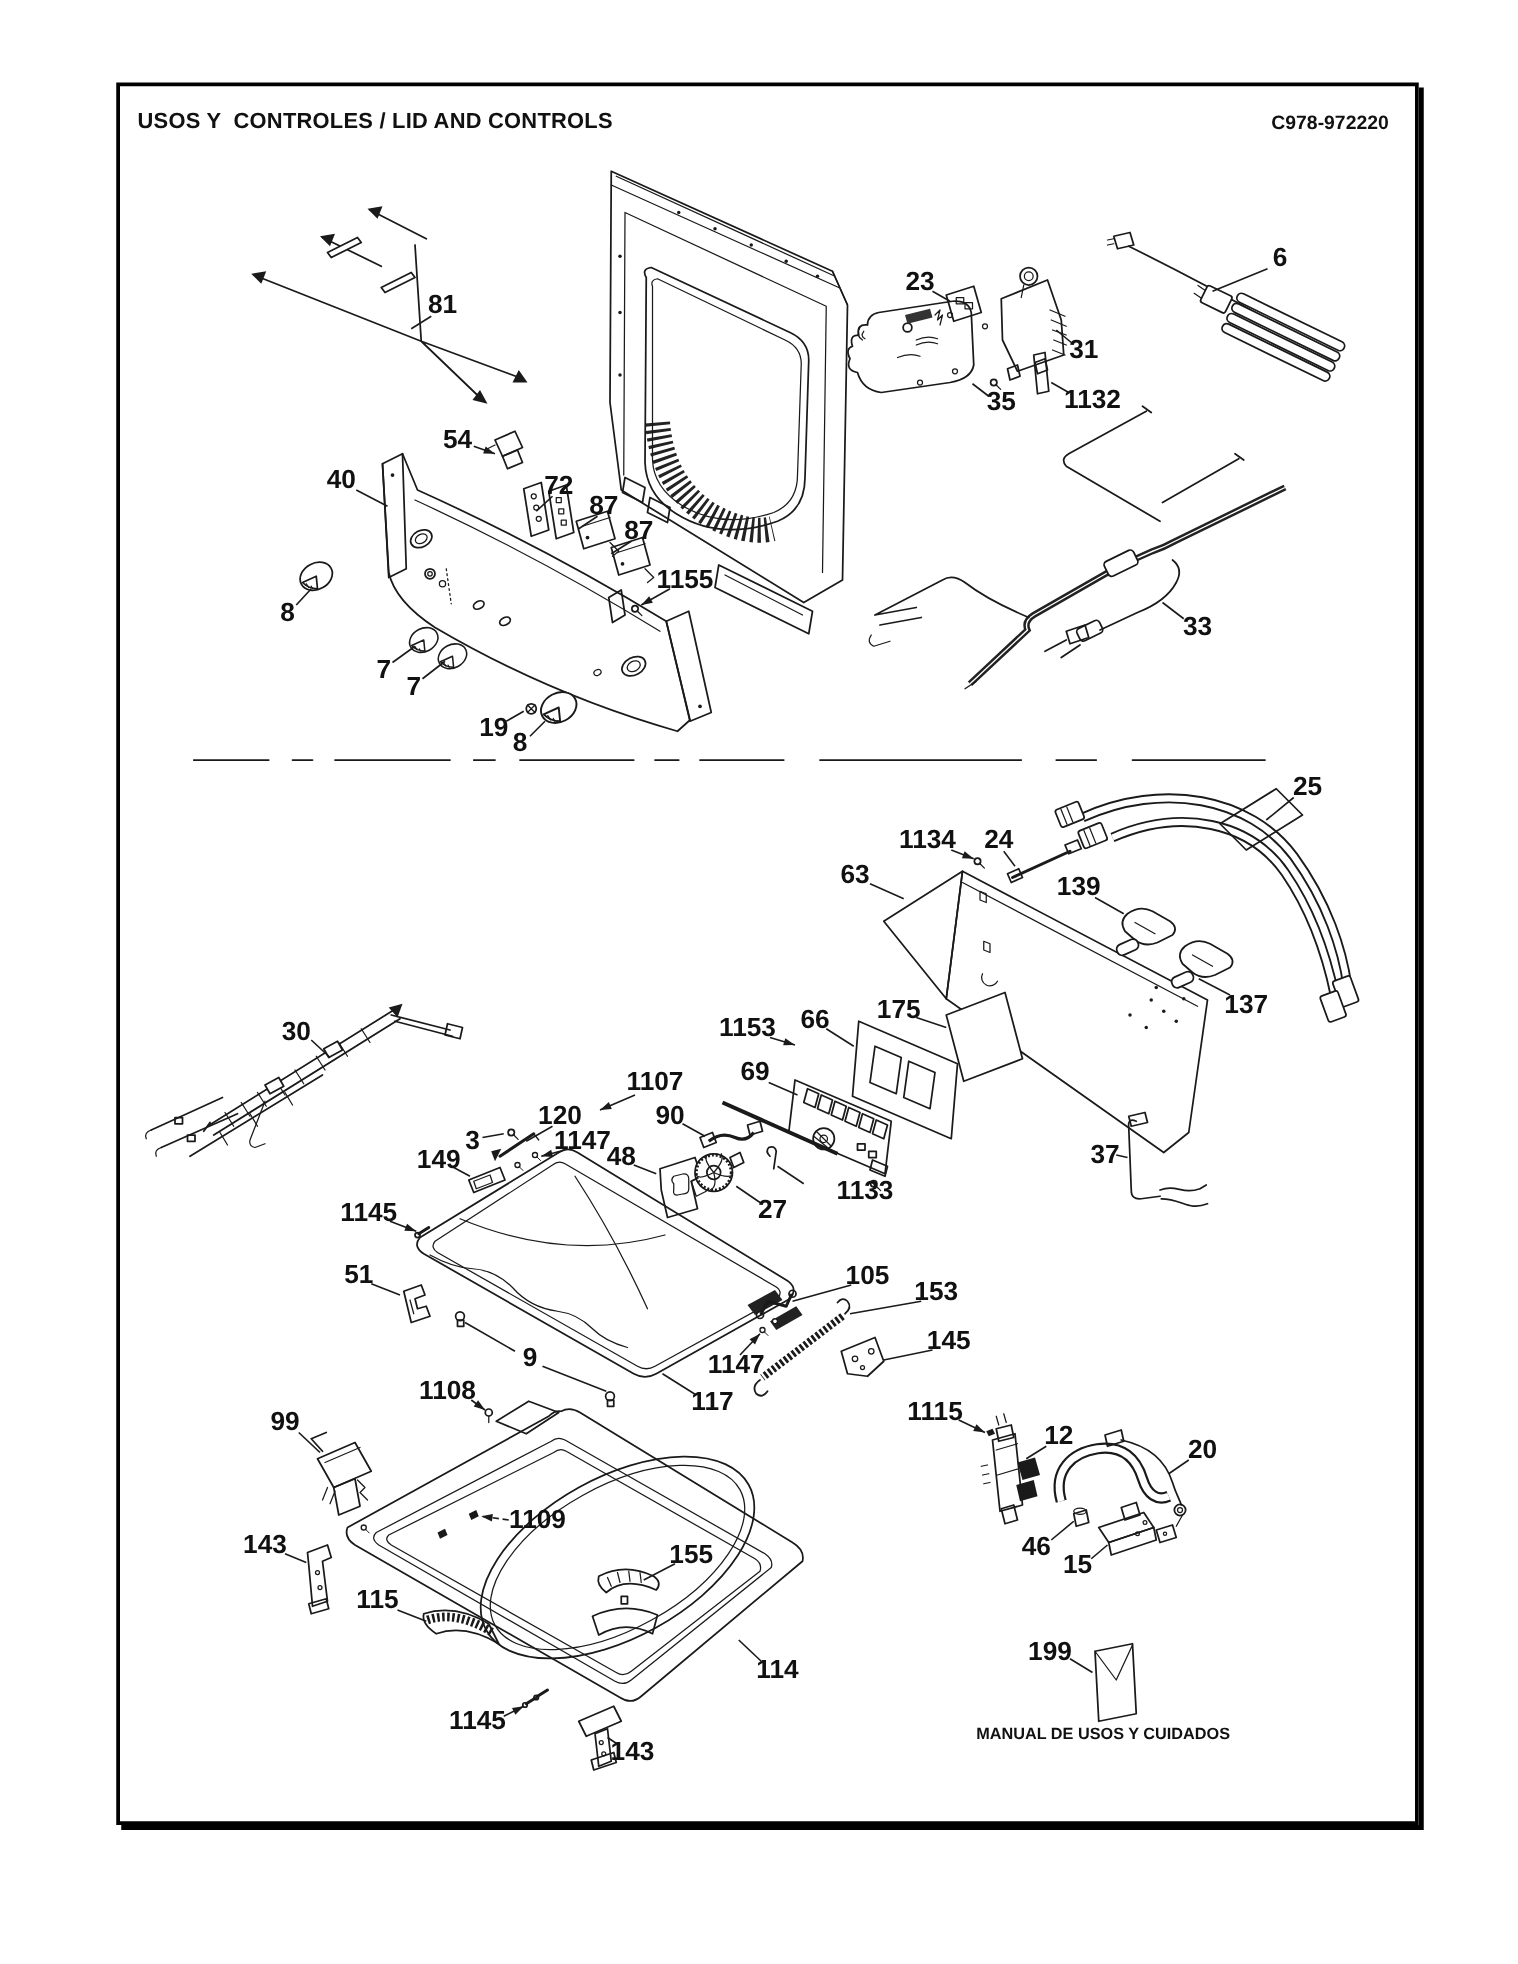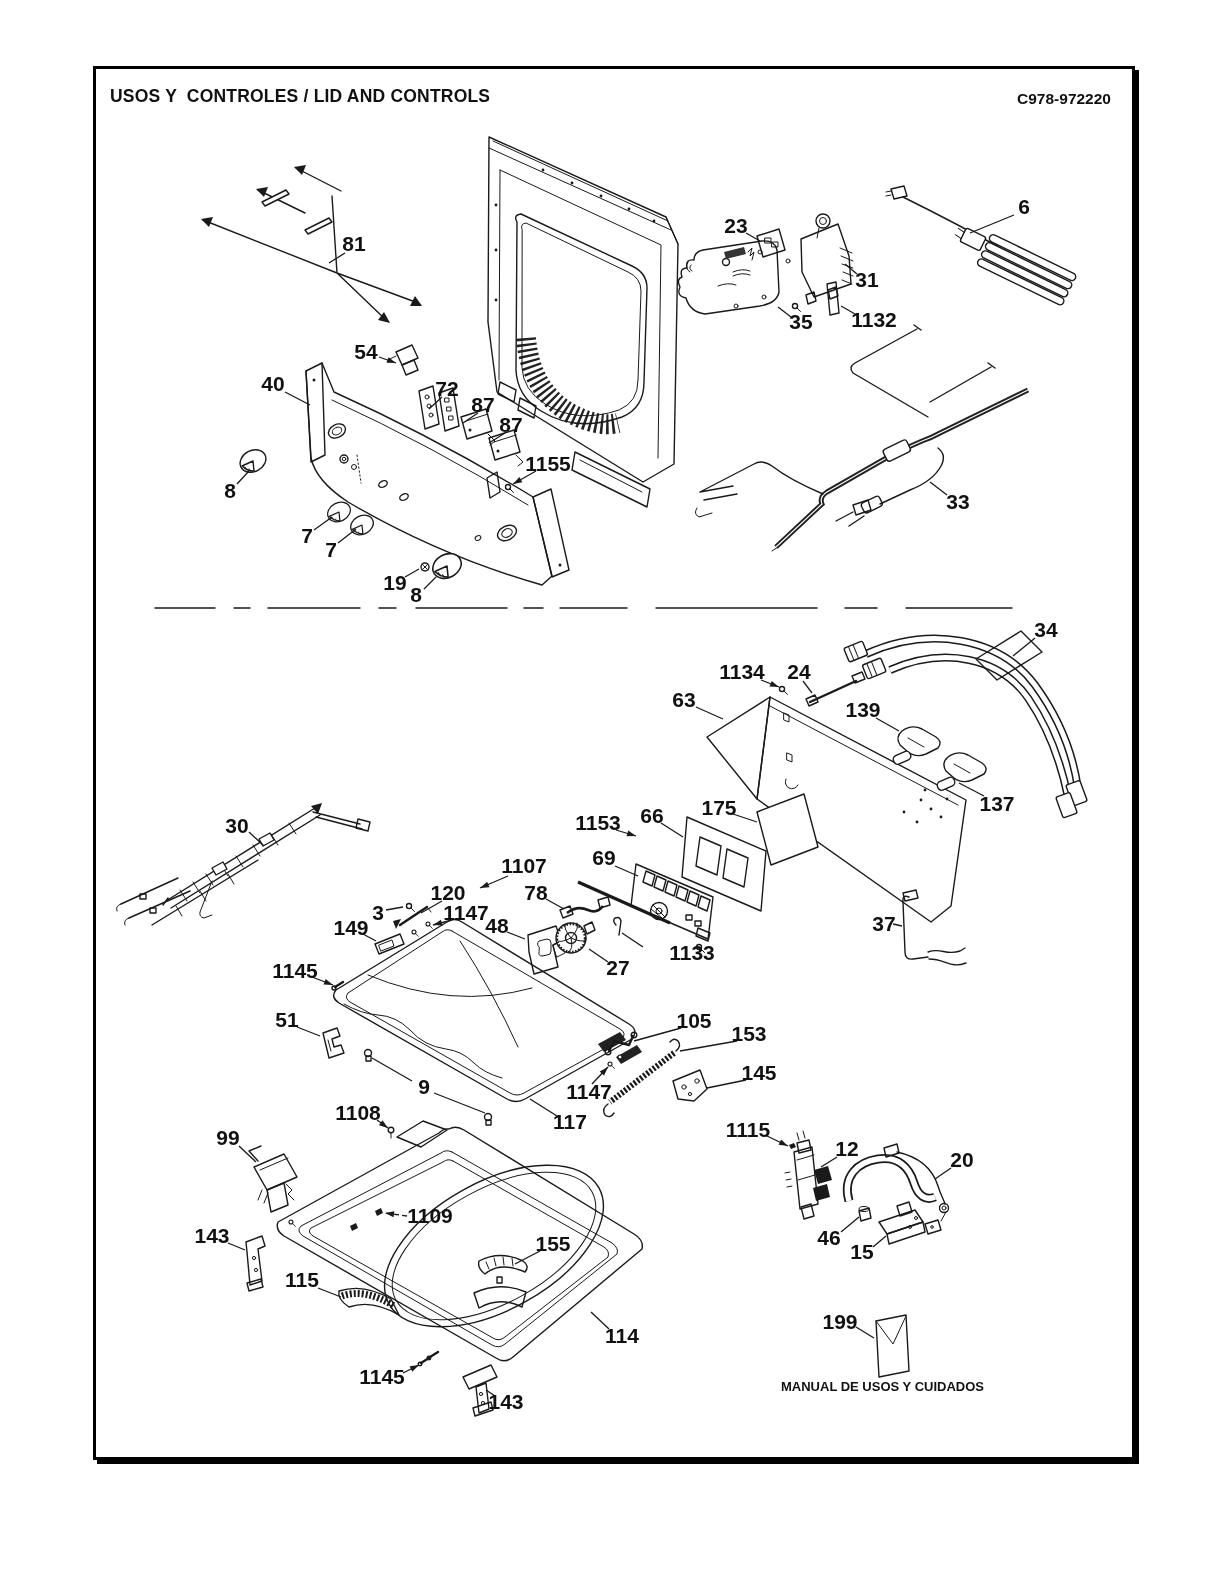--- a/index.html
+++ b/index.html
@@ -544,32 +544,32 @@
     <div class="part-label" style="left: 307px; top: 536px;">7</div>
     <div class="part-label" style="left: 331px; top: 550px;">7</div>
     <div class="part-label" style="left: 395px; top: 583px;">19</div>
     <div class="part-label" style="left: 416px; top: 595px;">8</div>
     <div class="part-label" style="left: 736px; top: 226px;">23</div>
     <div class="part-label" style="left: 867px; top: 280px;">31</div>
     <div class="part-label" style="left: 801px; top: 322px;">35</div>
     <div class="part-label" style="left: 874px; top: 320px;">1132</div>
     <div class="part-label" style="left: 1024px; top: 207px;">6</div>
     <div class="part-label" style="left: 958px; top: 502px;">33</div>
-    <div class="part-label" style="left: 1046px; top: 630px;">34</div>
+    <div class="part-label" style="left: 1046px; top: 630px;">25</div>
     <div class="part-label" style="left: 742px; top: 672px;">1134</div>
     <div class="part-label" style="left: 799px; top: 672px;">24</div>
     <div class="part-label" style="left: 684px; top: 700px;">63</div>
     <div class="part-label" style="left: 863px; top: 710px;">139</div>
     <div class="part-label" style="left: 997px; top: 804px;">137</div>
     <div class="part-label" style="left: 719px; top: 808px;">175</div>
     <div class="part-label" style="left: 652px; top: 816px;">66</div>
     <div class="part-label" style="left: 598px; top: 823px; text-align: right;">1153</div>
     <div class="part-label" style="left: 604px; top: 858px;">69</div>
     <div class="part-label" style="left: 524px; top: 866px;">1107</div>
-    <div class="part-label" style="left: 536px; top: 893px;">78</div>
+    <div class="part-label" style="left: 536px; top: 893px;">90</div>
     <div class="part-label" style="left: 448px; top: 893px;">120</div>
     <div class="part-label" style="left: 378px; top: 913px;">3</div>
     <div class="part-label" style="left: 466px; top: 913px;">1147</div>
     <div class="part-label" style="left: 351px; top: 928px;">149</div>
     <div class="part-label" style="left: 497px; top: 926px;">48</div>
     <div class="part-label" style="left: 618px; top: 968px;">27</div>
     <div class="part-label" style="left: 676px; top: 953px; margin-left: 16px;">1133</div>
     <div class="part-label" style="left: 884px; top: 924px;">37</div>
     <div class="part-label" style="left: 237px; top: 826px;">30</div>
     <div class="part-label" style="left: 295px; top: 971px;">1145</div>

